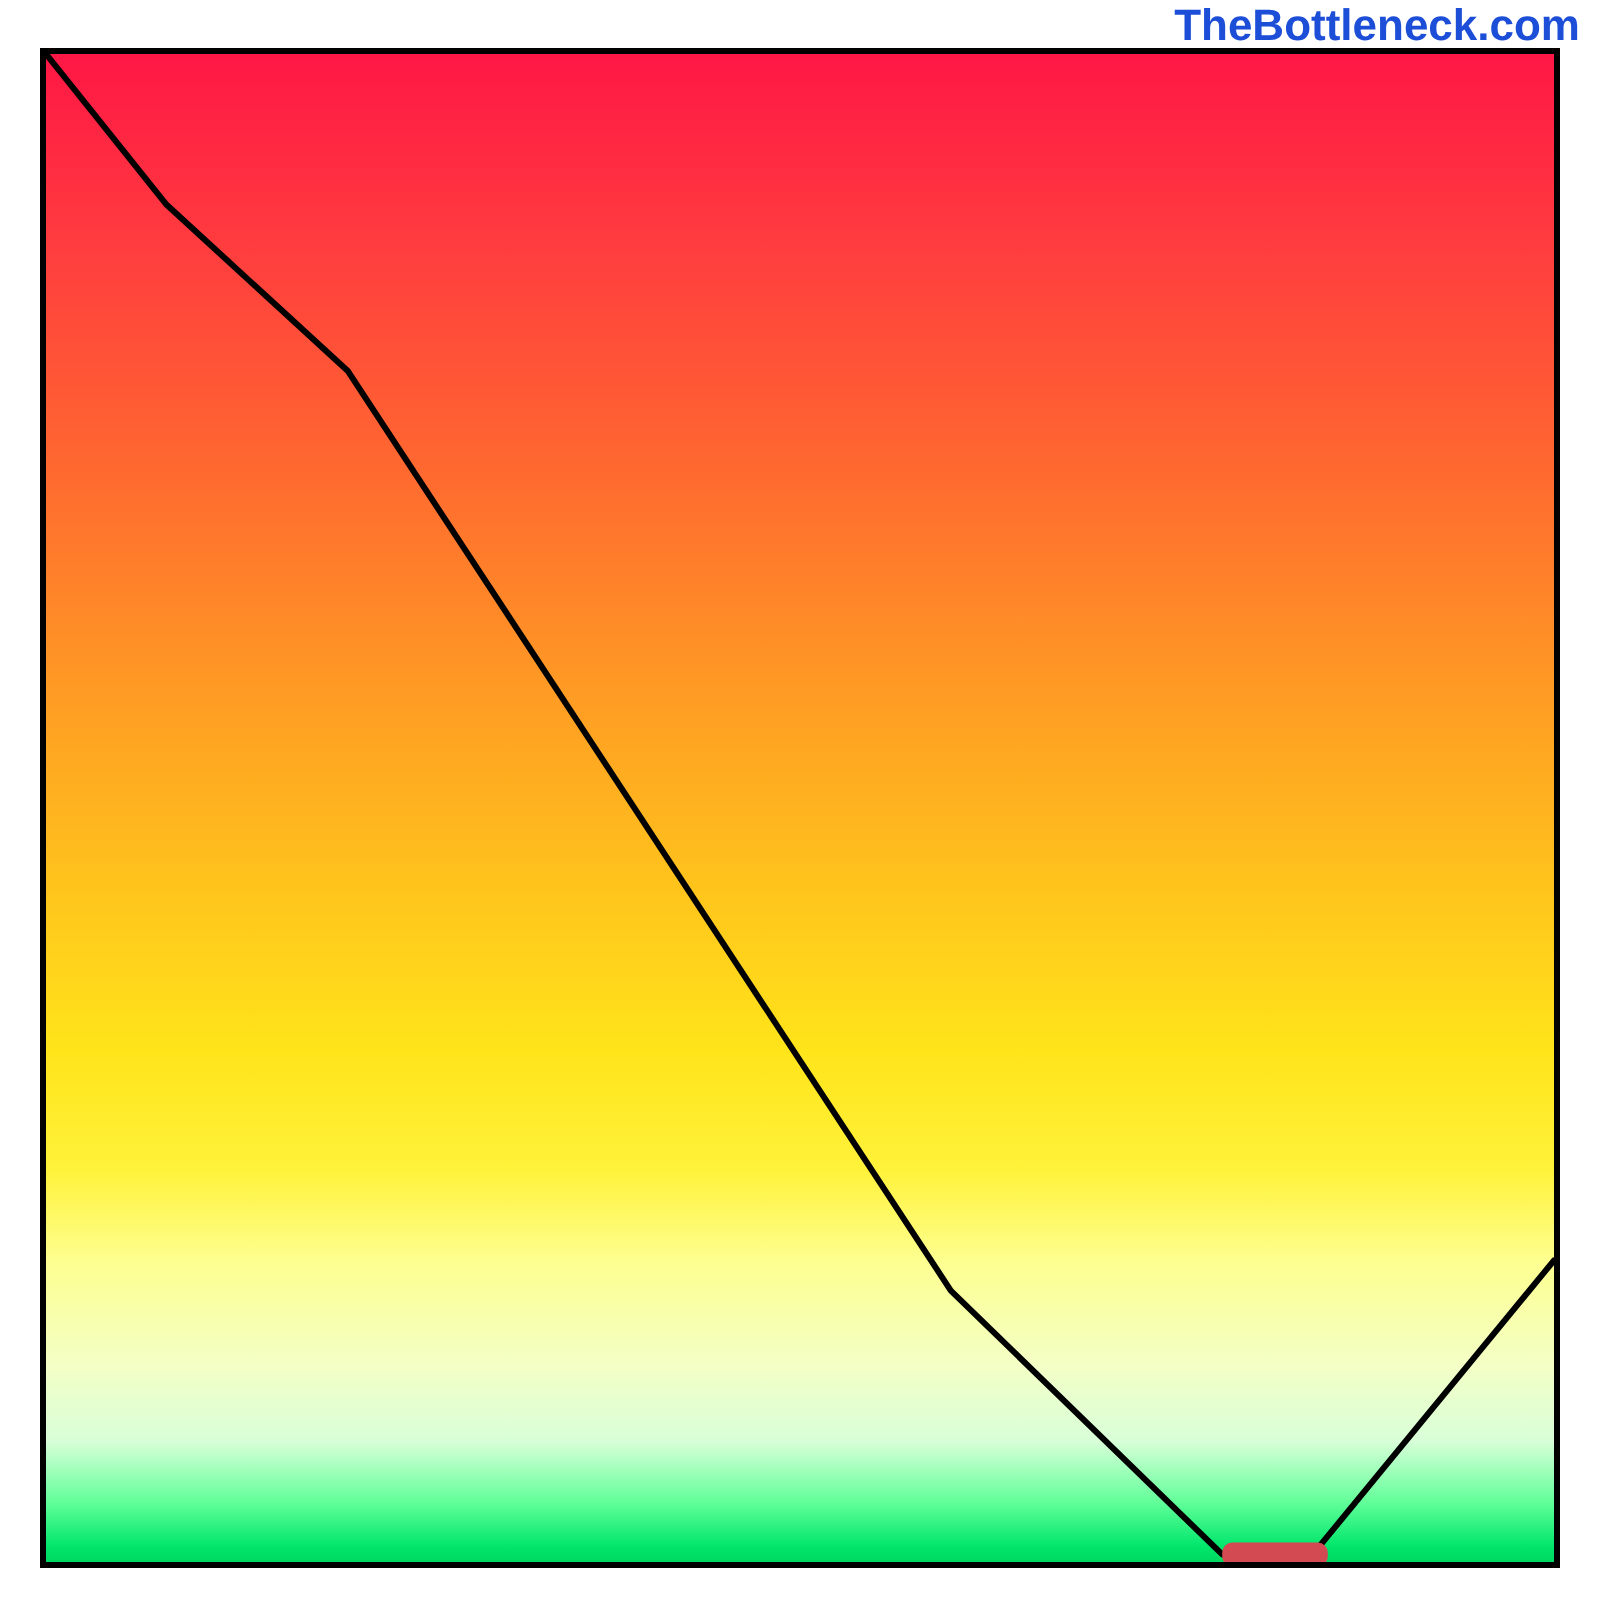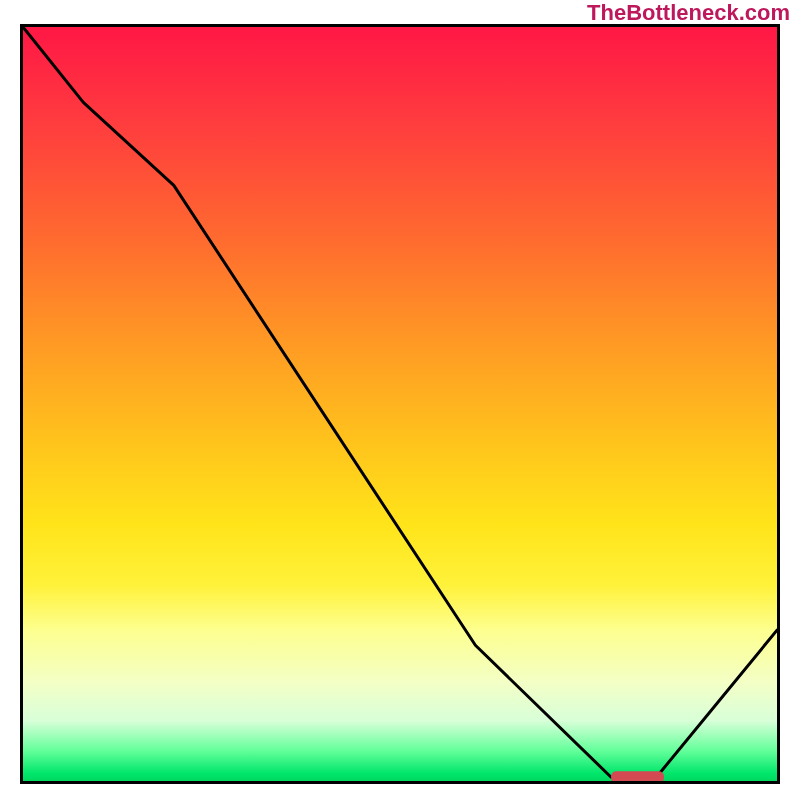--- a/index.html
+++ b/index.html
@@ -14,21 +14,21 @@
     position: relative;
     width: 800px;
     height: 800px;
   }
   .watermark {
     position: absolute;
     top: 0;
     right: 10px;
     font-size: 22px;
     font-weight: bold;
-    color: #be185d;
+    color: #1d4ed8;
     letter-spacing: 0px;
     z-index: 5;
   }
   .chart-frame {
     position: absolute;
     left: 20px;
     top: 24px;
     width: 760px;
     height: 760px;
     border: 3px solid #000;

